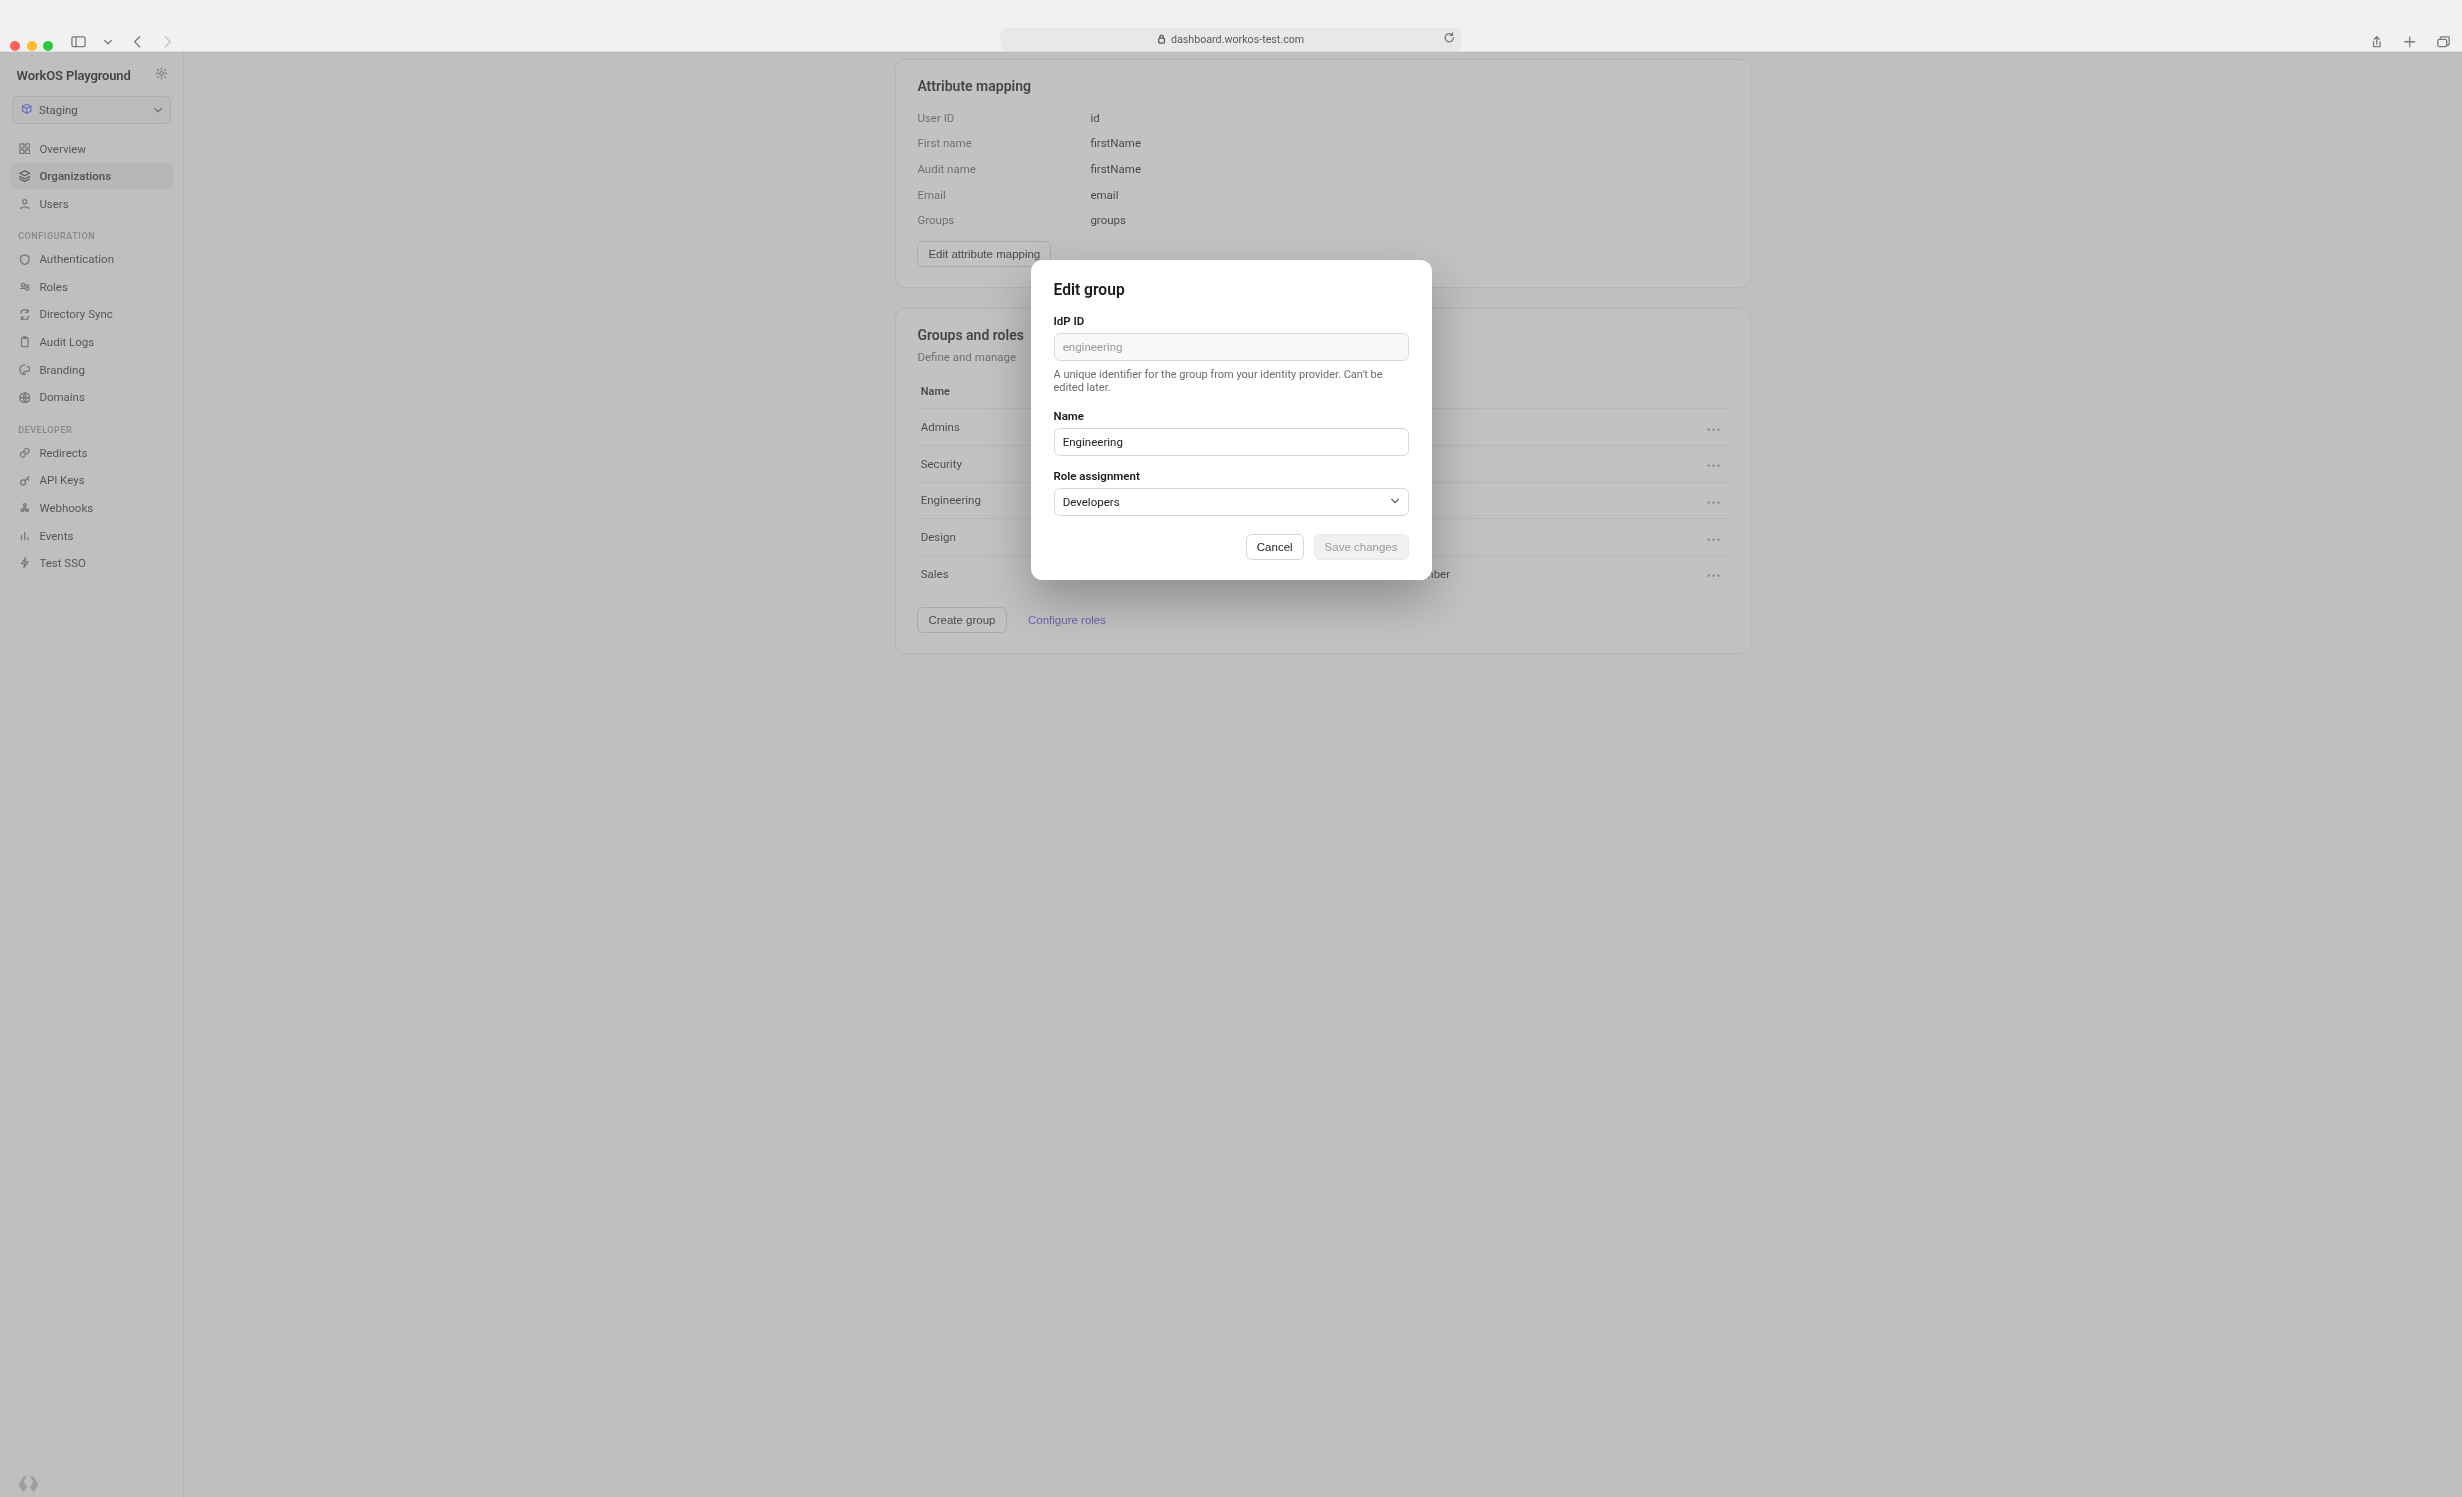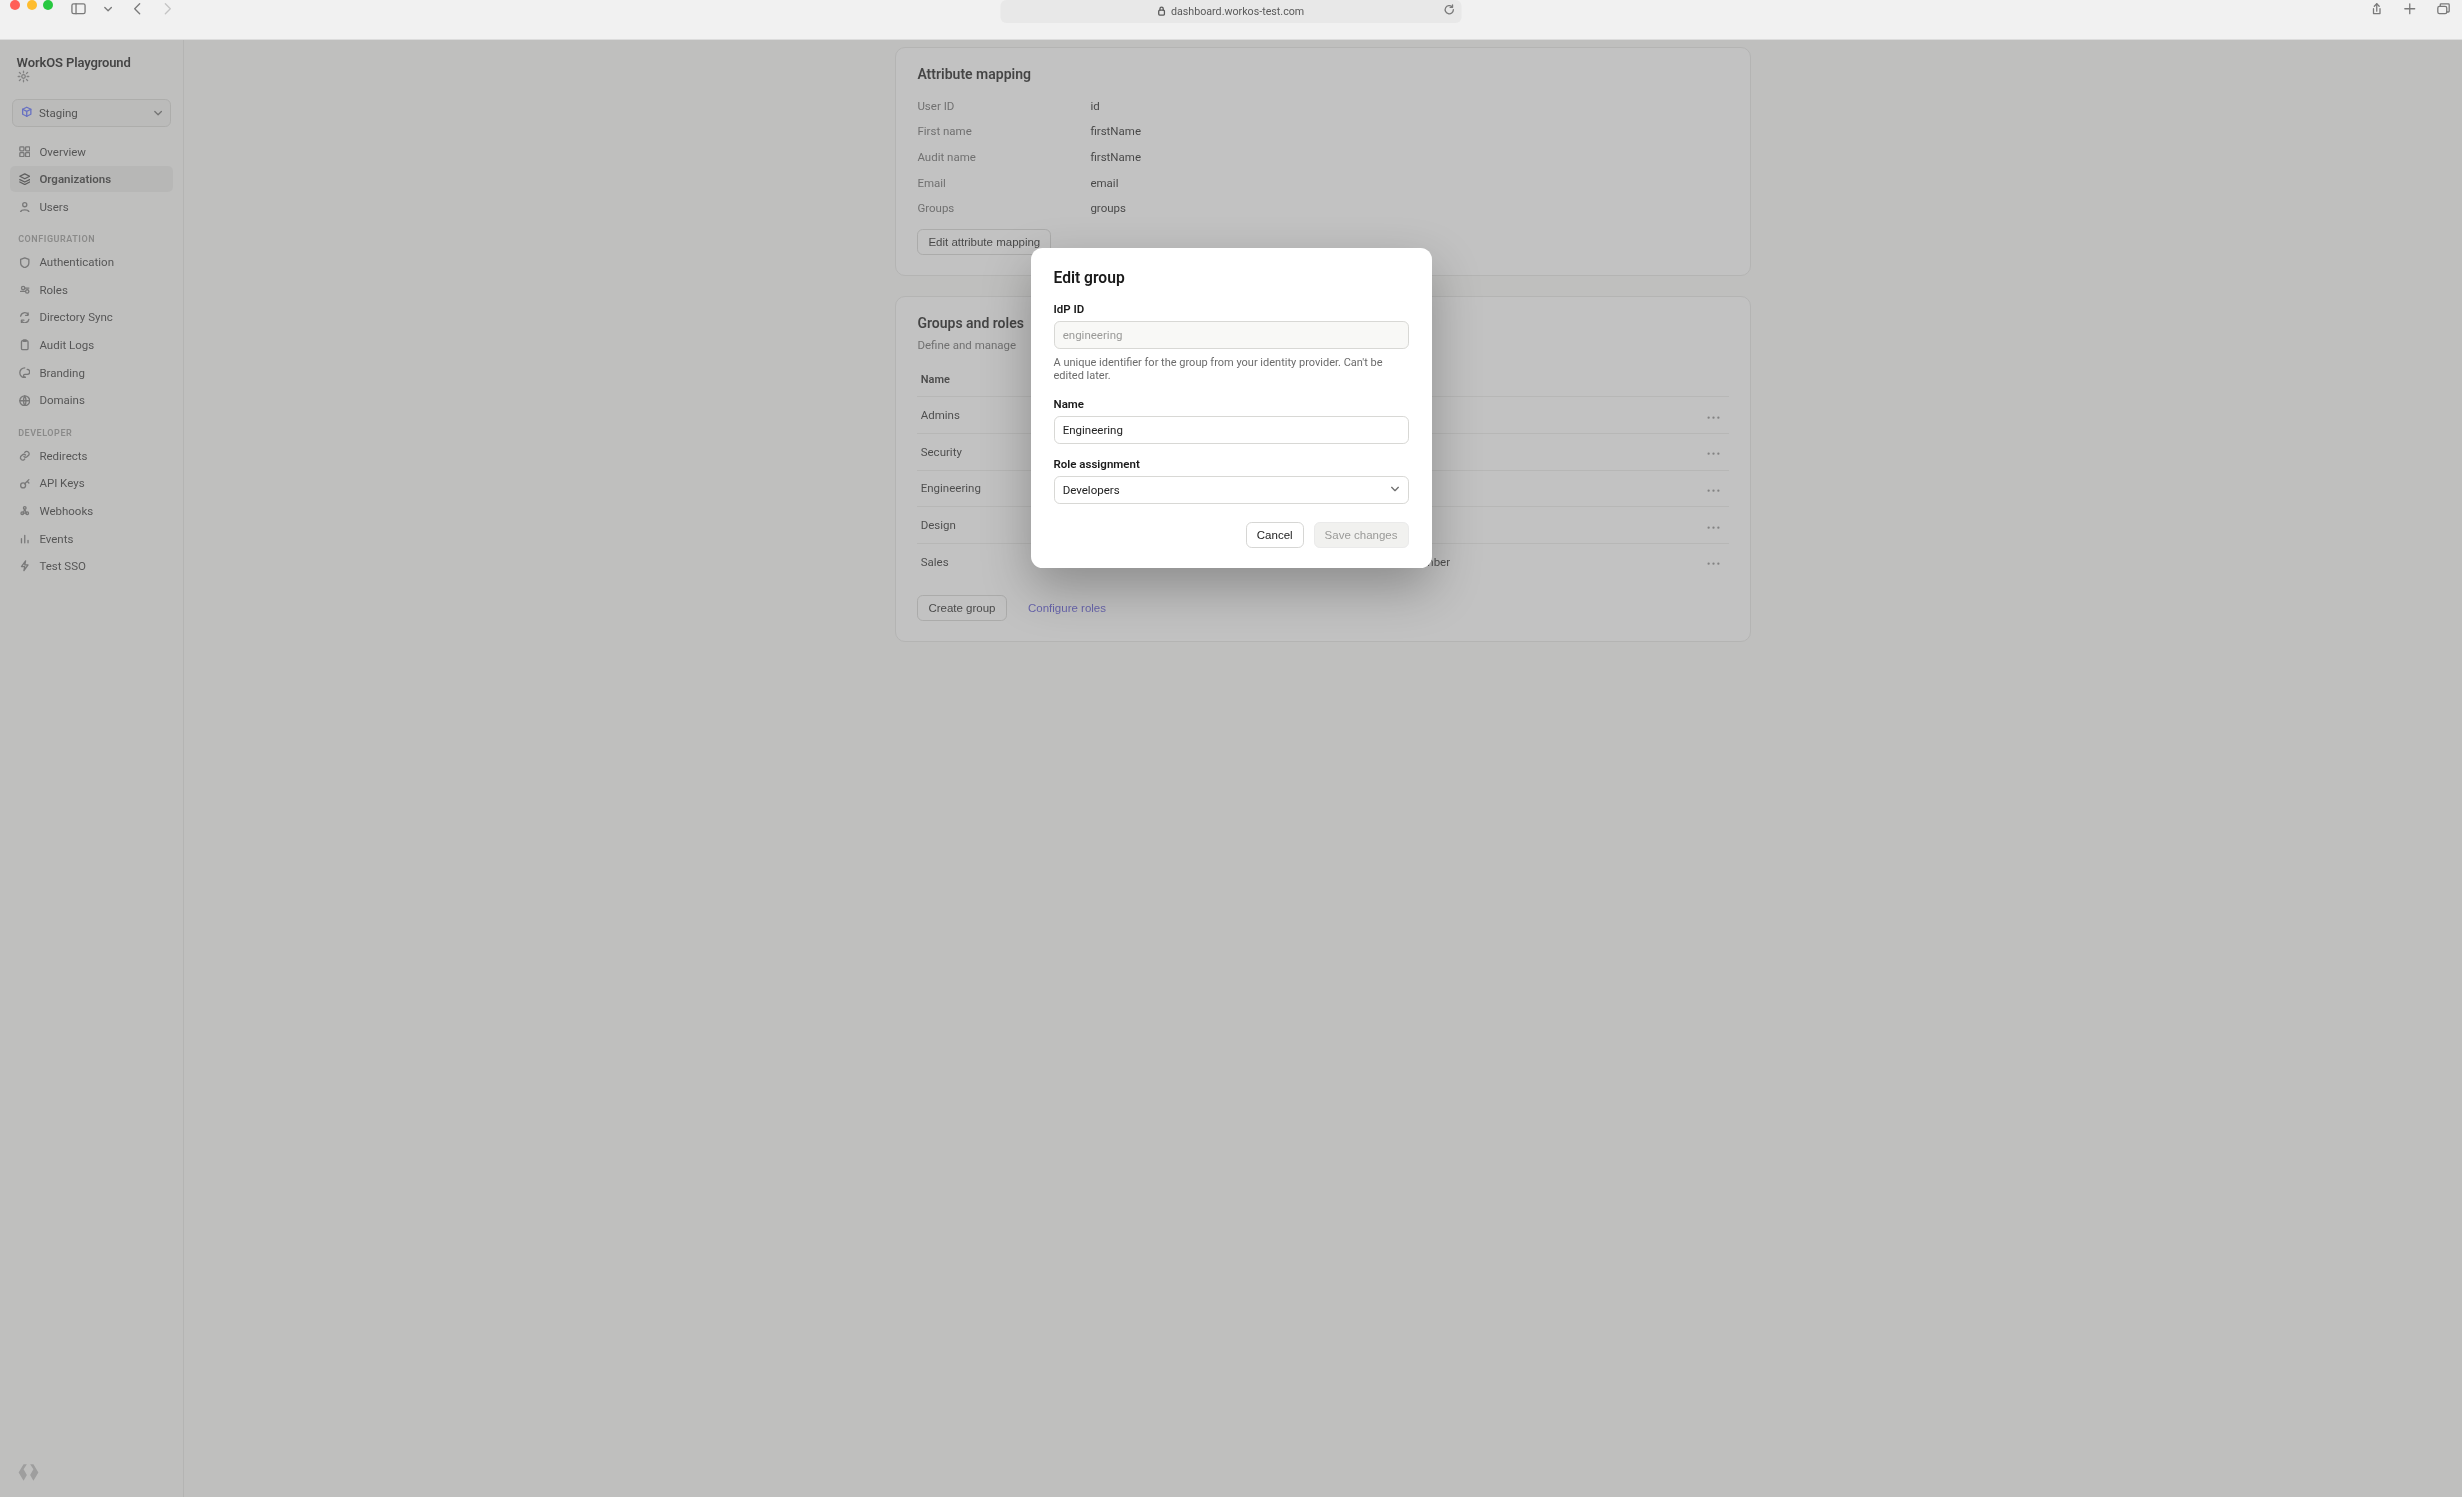--- a/index.html
+++ b/index.html
@@ -7,25 +7,25 @@
   body {
     font-family: -apple-system, BlinkMacSystemFont, "Segoe UI", Roboto, Helvetica, Arial, sans-serif;
     font-size: 11.5px;
     color: #1a1a1a;
     background: #f5f5f5;
     overflow: hidden;
   }
 
   
   .browser-chrome {
-    height: 40px;
+    height: 52px;
     background: #f1f1f1;
     border-bottom: 0.8px solid #dcdcdc;
     display: flex;
-    align-items: flex-start;
+    align-items: flex-end;
     padding: 0 10px;
     gap: 11.5px;
     position: relative;
   }
   .traffic-lights { display: flex; gap: 6.6px; margin-right: 5px;}
   .tl { width: 10px; height: 10px; border-radius: 50%; }
   .tl.red { background: #ff5f57; }
   .tl.yellow { background: #febc2e; }
   .tl.green { background: #28c840; }
   .chrome-btn { width:18px; height:18px; display:flex; align-items:center; justify-content:center; color:#7a7a7a; }
@@ -46,21 +46,21 @@
   .app { display:flex; height: calc(100% - 40px); background:#f9f9f8; position:relative; }
 
   .sidebar {
     width: 184px; min-width:184px;
     background:#f9f9f8;
     border-right:0.8px solid #e6e6e4;
     padding: 15px 10px 10px 10px;
     display:flex; flex-direction:column;
     font-size:11.5px;
   }
-  .sb-head { display:flex; justify-content:space-between; padding: 0 5px 13px 6.6px; flex-direction: column;}
+  .sb-head { display:flex; align-items:center; justify-content:space-between; padding: 0 5px 13px 6.6px;}
   .sb-title { font-weight:600; font-size:13px; letter-spacing:-0.01em;}
   .sb-gear { color:#8a8a8a; }
 
   .env-select {
     margin: 0 1.6px 11.5px 1.6px;
     border:0.8px solid #d9d9d6; border-radius:5.8px;
     background:#f3f3f1;
     height:28px; display:flex; align-items:center;
     padding:0 8.2px; gap:6.6px; color:#333;
     justify-content:space-between;

